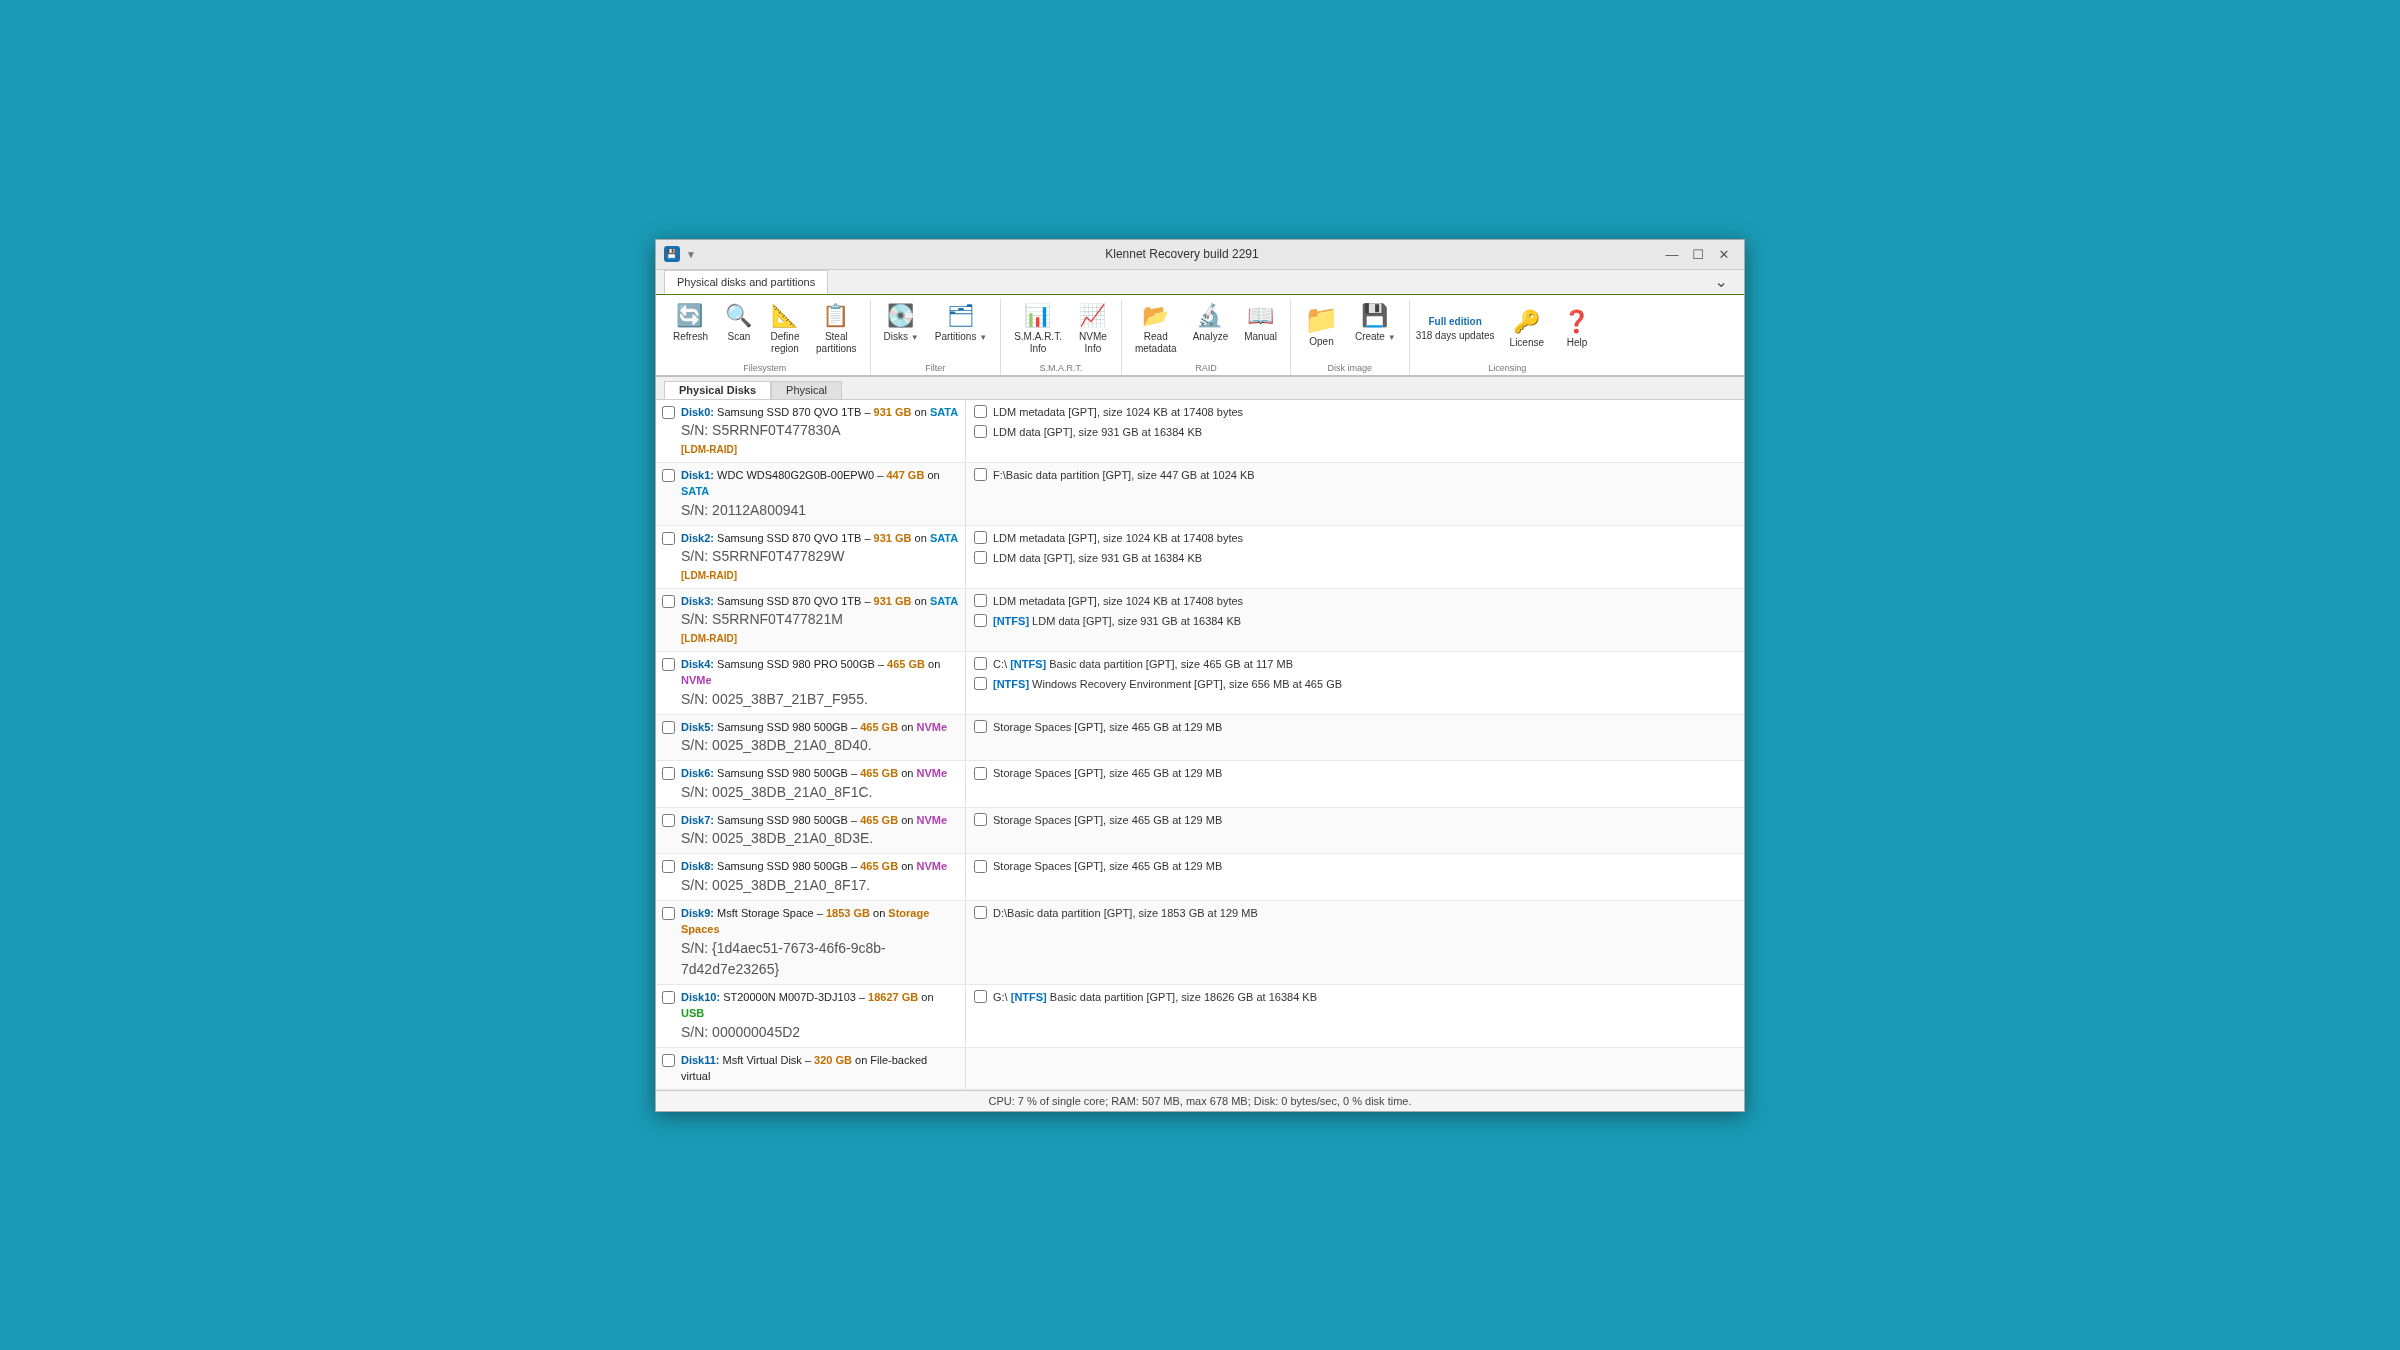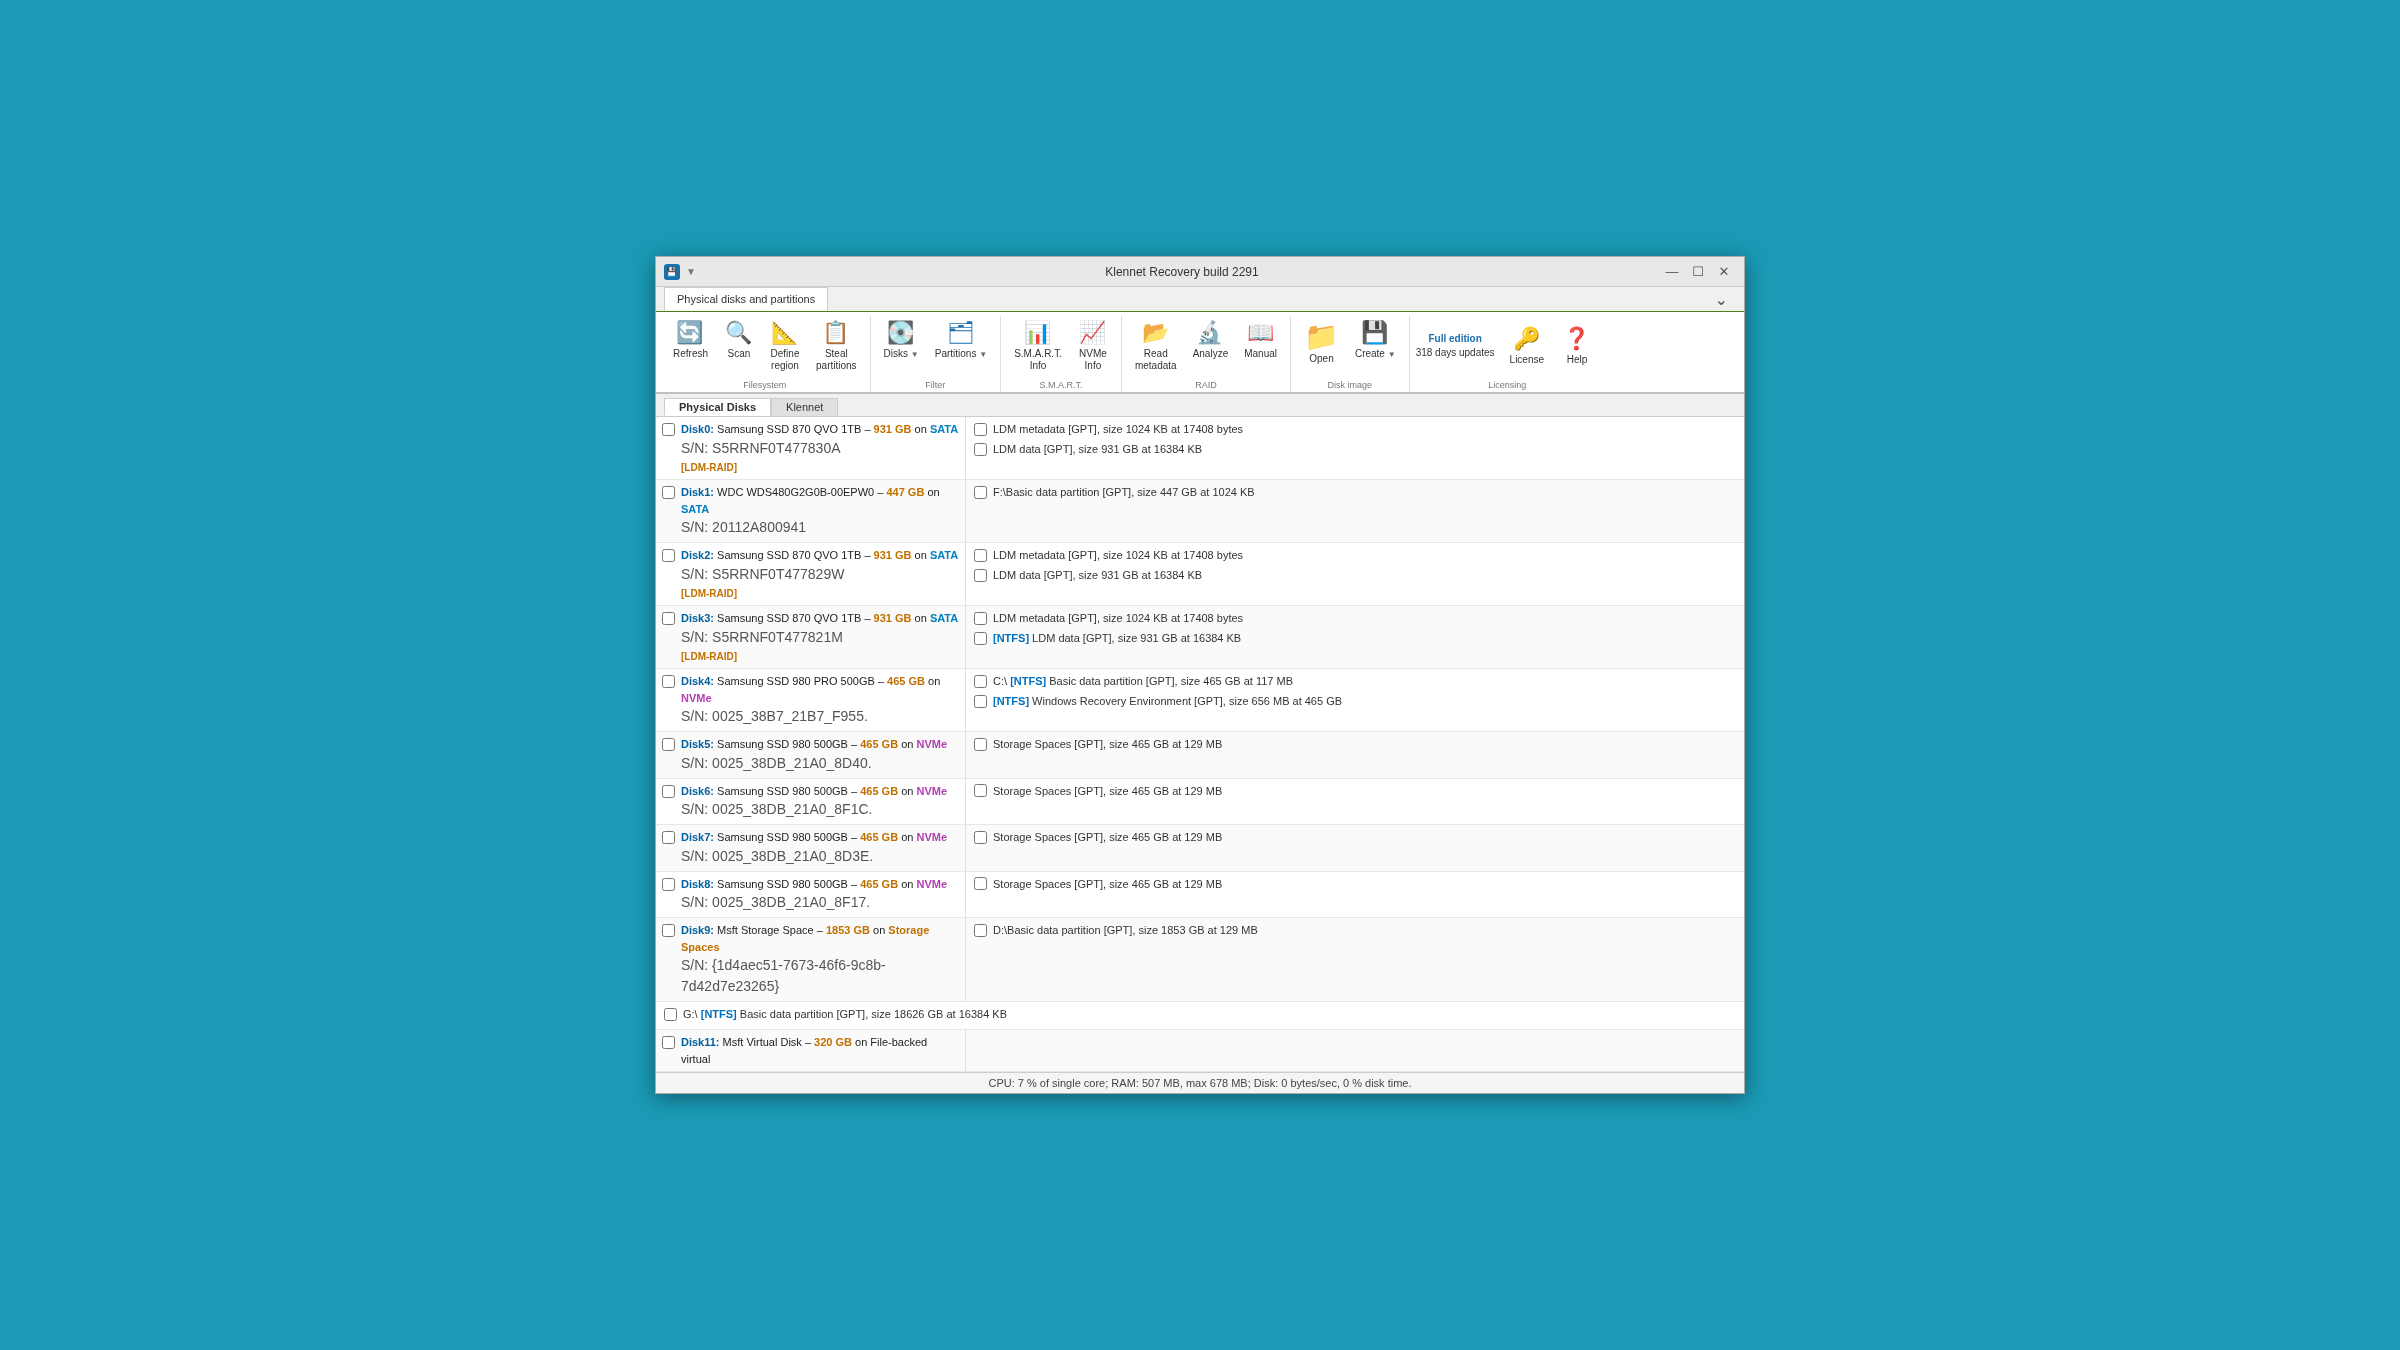--- a/index.html
+++ b/index.html
@@ -365,21 +365,21 @@
         </div>
       </div>
       <div class="ribbon-group-label">Licensing</div>
     </div>
   </div>
 
   <div class="main-content">
 
     <div class="inner-tabs">
       <div class="inner-tab active">Physical Disks</div>
-      <div class="inner-tab">Klennet</div>
+      <div class="inner-tab">Physical</div>
     </div>
 
     <div class="disk-list" id="disk-list">
     <div class="disk-row">
           <div class="disk-left">
             <input type="checkbox" class="disk-left-checkbox" style="">
             <div class="disk-left-text"><span class="disk-name">Disk0:</span> Samsung SSD 870 QVO 1TB – <b style="color:#c07000;">931 GB</b> on <span style="color:#0080c0;font-weight:bold;">SATA</span><br><span class="disk-sn">S/N: S5RRNF0T477830A</span><br><span class="disk-tag">[LDM-RAID]</span></div>
           </div>
           <div class="disk-right">
             <div class="partition-row">
@@ -506,20 +506,24 @@
             <div class="disk-left-text"><span class="disk-name">Disk9:</span> Msft Storage Space – <b style="color:#c07000;">1853 GB</b> on <span style="color:#c07000;font-weight:bold;">Storage Spaces</span><br><span class="disk-sn">S/N: {1d4aec51-7673-46f6-9c8b-7d42d7e23265}</span></div>
           </div>
           <div class="disk-right">
             <div class="partition-row">
               <input type="checkbox" style="">
               <span class="partition-text">D:\Basic data partition [GPT], size 1853 GB at 129 MB</span>
             </div>
           </div>
         </div>
         <div class="disk-row">
+          <div class="disk-left">
+            <input type="checkbox" class="disk-left-checkbox" style="">
+            <div class="disk-left-text"><span class="disk-name">Disk10:</span> ST20000N M007D-3DJ103 – <b style="color:#c07000;">18627 GB</b> on <span style="color:#20a020;font-weight:bold;">USB</span><br><span class="disk-sn">S/N: 000000045D2</span></div>
+          </div>
           <div class="disk-right">
             <div class="partition-row">
               <input type="checkbox" style="">
               <span class="partition-text">G:\ <span class="ntfs">[NTFS]</span> Basic data partition [GPT], size 18626 GB at 16384 KB</span>
             </div>
           </div>
         </div>
         <div class="disk-row">
           <div class="disk-left">
             <input type="checkbox" class="disk-left-checkbox" style="">

